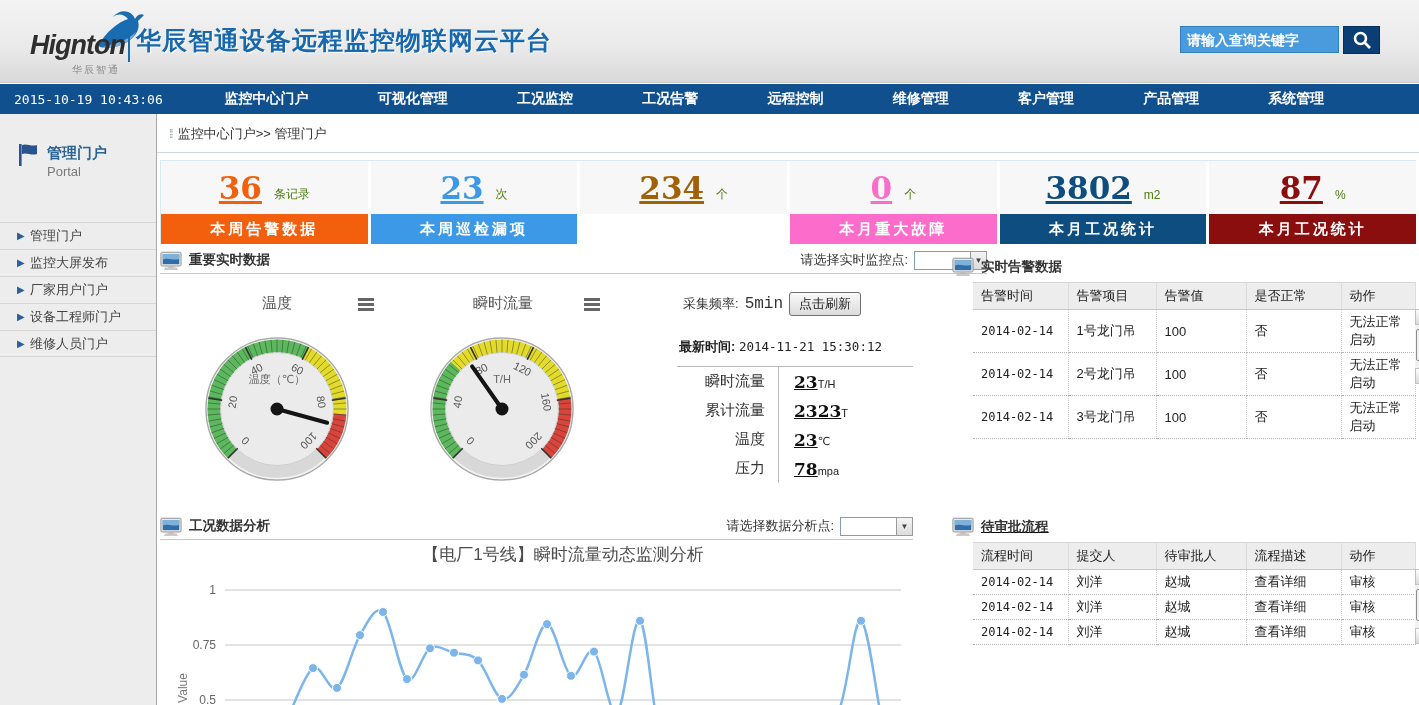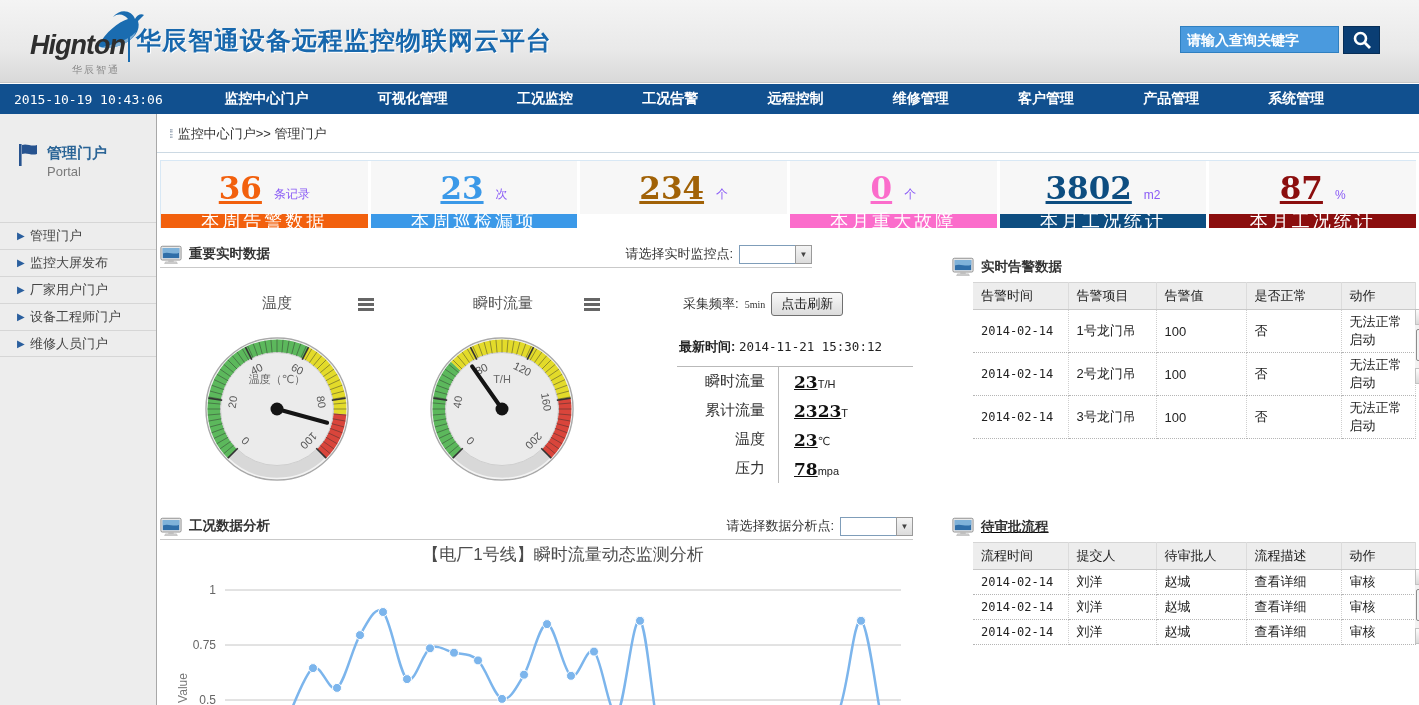--- a/index.html
+++ b/index.html
@@ -51,46 +51,46 @@
   .bc-icon { color:#9aa7b5; font-size:12px; letter-spacing:-2px; }
   .bc-line { position:absolute; left:0; top:38px; width:1262px; border-bottom:1px solid #ccd9e3; }
 
   
   .cards { position:absolute; left:3px; top:46px; width:1256px; display:flex; gap:3px;
            border-top:1px solid #d8e8f5; border-left:1px solid #d8e8f5; }
   .card { flex:1; }
   .card-top { height:53px; background:#f7f7f7; display:flex; align-items:center; justify-content:center; }
   .card-num { font-family:"DejaVu Serif","Liberation Serif",serif; font-size:31px; font-weight:bold;
               text-decoration:underline; cursor:pointer; }
-  .card-unit { font-size:12px; color:#8b5cf6; margin-left:12px; margin-top:14px; }
-  .card-bar { height:14px; color:#fff; font-size:18px; font-weight:normal; letter-spacing:3px;
+  .card-unit { font-size:12px; color:#4d7c0f; margin-left:12px; margin-top:14px; }
+  .card-bar { height:30px; color:#fff; font-size:15px; font-weight:bold; letter-spacing:3px;
               display:flex; align-items:center; justify-content:center; cursor:pointer; }
 
   
   .sec-hdr { position:absolute; height:27px; border-bottom:1px solid #c9c9c9; display:flex;
              align-items:center; gap:7px; }
   .sec-title { font-size:13.5px; font-weight:bold; color:#333; }
   .sec-right { margin-left:auto; display:flex; align-items:center; gap:6px; font-size:13px; color:#333; }
   .combo { display:inline-flex; height:19px; cursor:pointer; }
   .combo-box { width:56px; height:19px; background:#fff; border:1px solid #7f9db9; border-right:none; }
   .combo-btn { width:17px; height:19px; background:linear-gradient(#f4f4f4,#dcdcdc); border:1px solid #9a9a9a;
                font-size:8px; color:#444; display:flex; align-items:center; justify-content:center; }
 
-  #rt-header { left:3px; top:127px; width:652px; }
+  #rt-header { left:3px; top:133px; width:827px; }
   #an-header { left:3px; top:399px; width:753px; }
   #alarm-hdr { left:795px; top:139px; width:461px; border-bottom:none; }
   #appr-hdr  { left:795px; top:399px; width:461px; border-bottom:none;text-decoration:underline; }
 
   
   #rt-content { position:absolute; left:3px; top:166px; width:753px; height:230px; }
   .g-title { position:absolute; top:14px; font-size:15px; color:#555; text-align:center; }
   .ham { position:absolute; width:16px; height:3px; background:#666; box-shadow:0 5px 0 #666, 0 10px 0 #666; cursor:pointer; }
   .rt-right { position:absolute; left:505px; top:12px; width:248px; }
   .freq-row { margin-left:18px; display:flex; align-items:center; gap:6px; font-size:13px; color:#333; }
-  .freq-val { font-family:Liberation Serif, serif; font-size:10px; }
+  .freq-val { font-family:Liberation Mono, monospace; font-size:16px; }
   .refresh-btn { font-size:13px; color:#222; padding:2px 9px; border:1px solid #707070; border-radius:3px;
                  background:linear-gradient(#f9f9f9,#dcdcdc); cursor:pointer; }
   .latest-row { margin-top:22px; margin-left:14px; font-size:13px; color:#222; }
   .latest-row b { font-weight:bold; }
   .latest-val { font-family:"DejaVu Sans Mono",monospace; font-size:12.5px; }
   .readings { margin-top:10px; margin-left:12px; border-top:1px solid #b9b9b9; width:236px; }
   .read-row { display:flex; height:29px; align-items:center; }
   .read-label { width:101px; text-align:right; padding-right:13px; font-size:15px; color:#333; }
   .read-val-cell { flex:1; border-left:1px solid #bbb; padding-left:15px; height:29px; display:flex; align-items:center; }
   .read-val { font-family:"DejaVu Serif","Liberation Serif",serif; font-size:17px; font-weight:bold;

